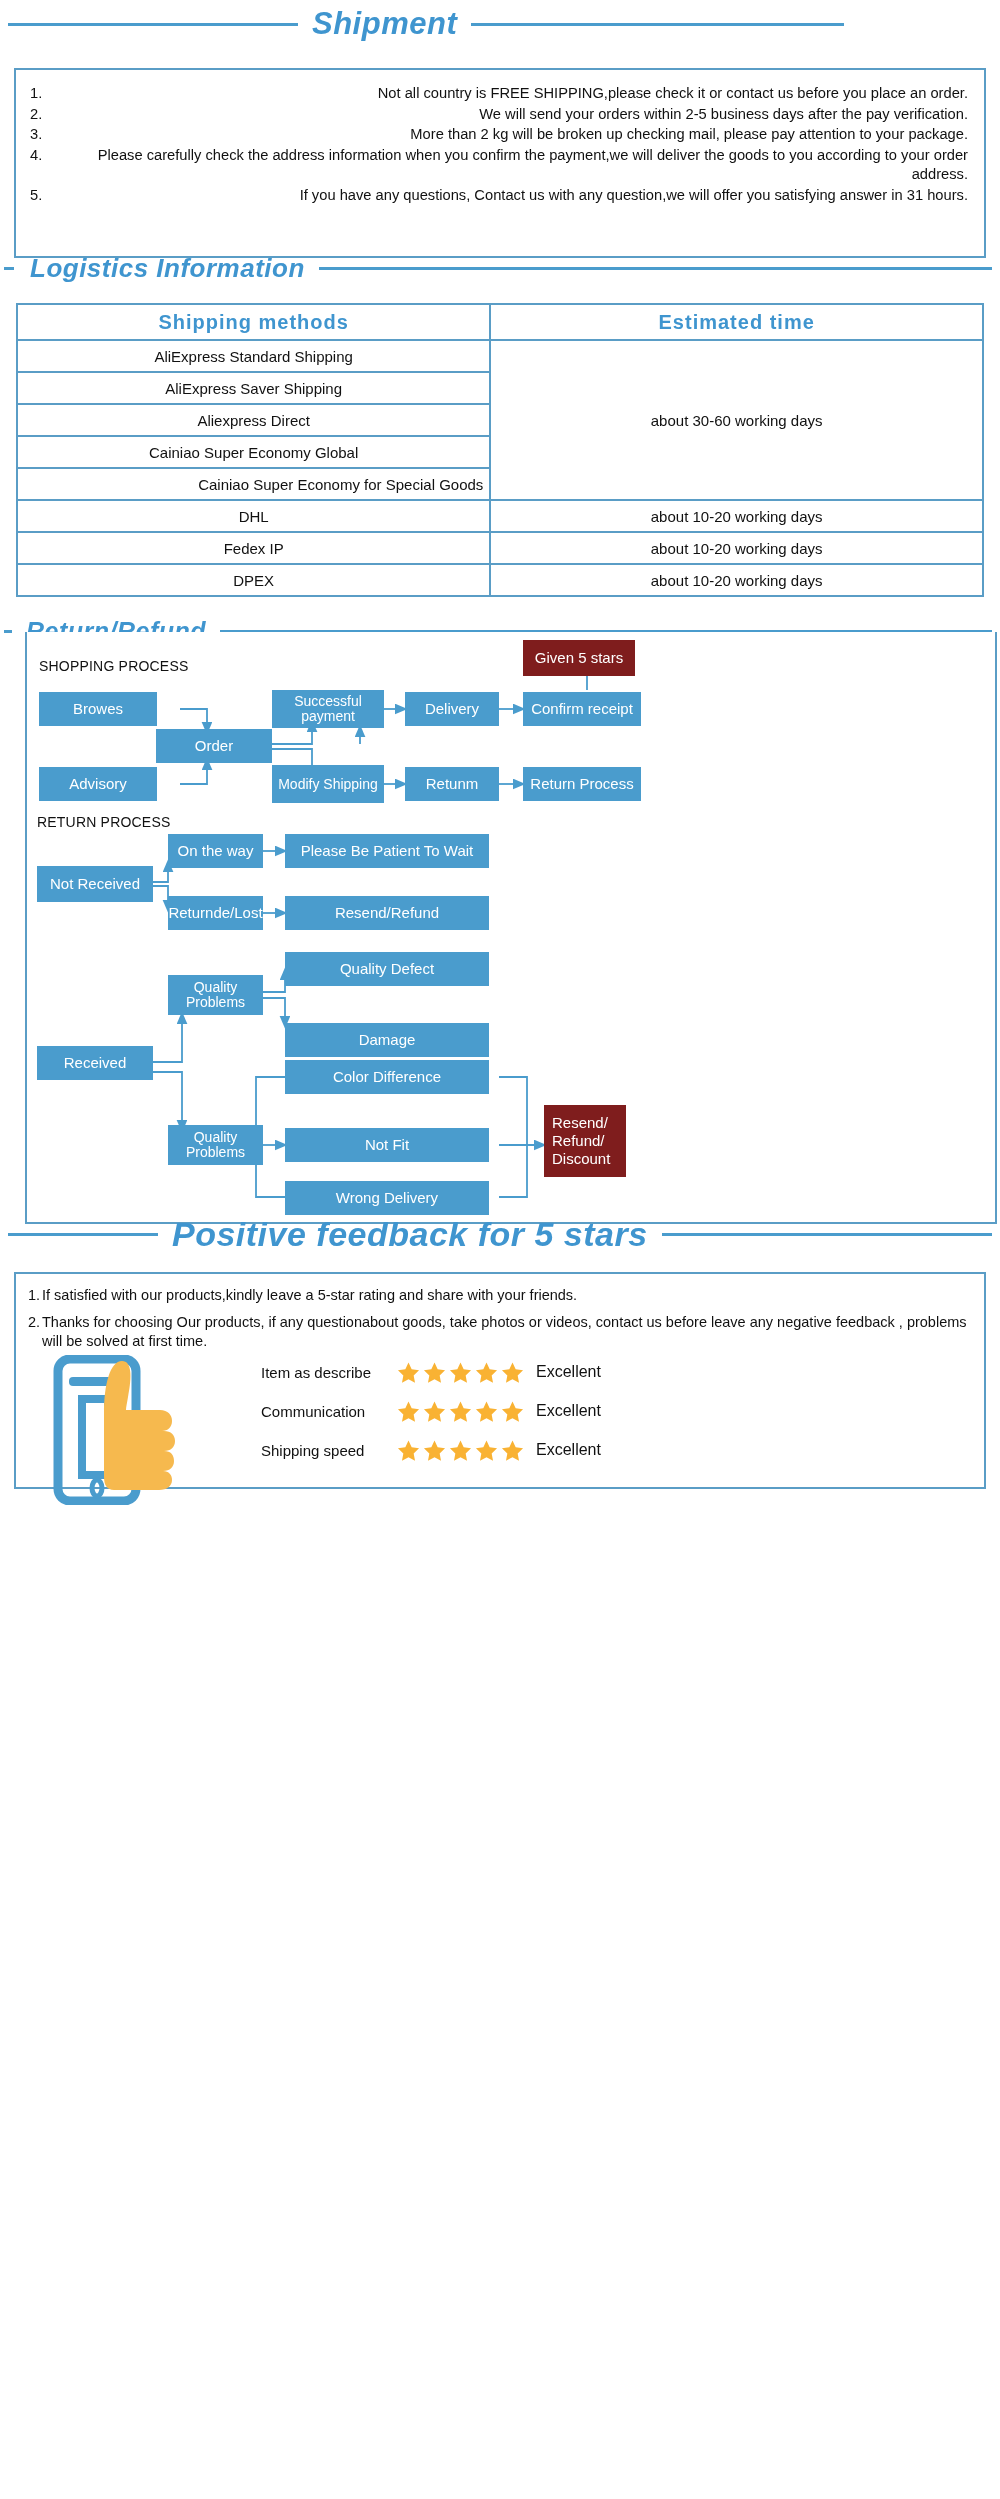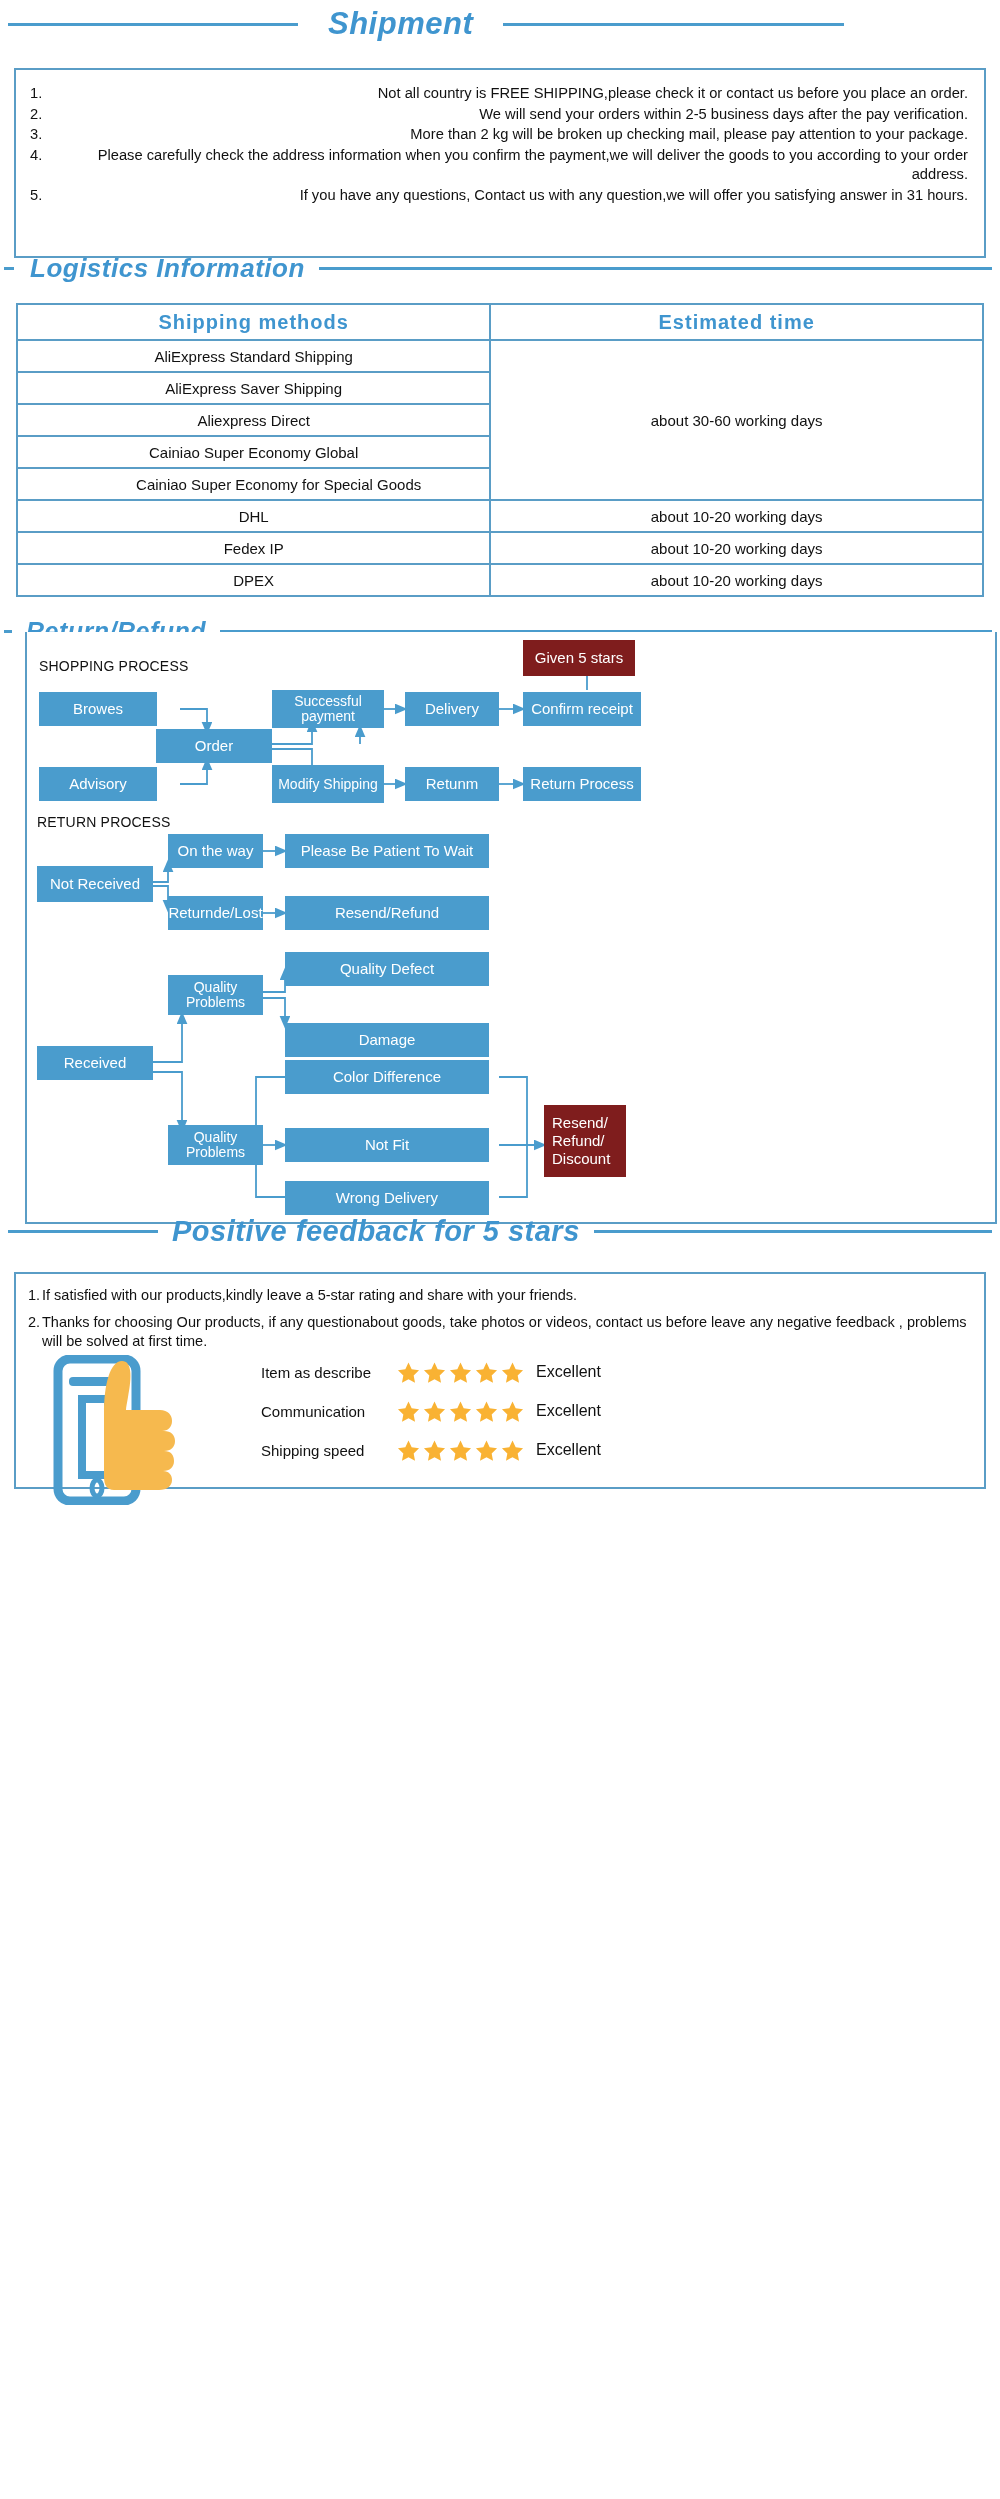--- a/index.html
+++ b/index.html
@@ -13,21 +13,21 @@
   
   .sec-head{display:flex;align-items:center;width:100%;}
   .sec-head .rule{flex:1 1 auto;height:3px;background:#4a9ccd;}
   .sec-title{
     color:#3f95cf;font-weight:bold;font-style:italic;
     white-space:nowrap;padding:0 14px;letter-spacing:.5px;
     font-family:"Liberation Sans","DejaVu Sans",sans-serif;
   }
 
   
-  .shipment-head{position:absolute;left:0;top:6px;width:852px;gap:16px;}
+  .shipment-head{position:absolute;left:0;top:6px;width:852px;}
   .shipment-head .sec-title{font-size:31px;}
   .shipment-head .rule.left{flex:0 0 290px;margin-left:8px;}
   .shipment-head .rule.right{flex:1 1 auto;margin-right:8px;}
 
   .box-outline{
     position:absolute;border:2px solid #5a9dc6;background:#fff;box-sizing:border-box;
   }
   #shipment-box{left:14px;top:68px;width:972px;height:190px;}
   .ship-list{margin:0;padding:14px 16px 0 14px;list-style:none;}
   .ship-list li{
@@ -72,21 +72,21 @@
     display:flex;align-items:center;justify-content:center;text-align:center;
     font-size:15px;line-height:1.06;box-sizing:border-box;padding:2px 4px;
   }
   .node.orange{background:#7f1d1d;}
   .node.sm{font-size:14px;}
 
   svg.wires{position:absolute;left:0;top:0;width:972px;height:592px;overflow:visible;}
 
   
   .pos-head{position:absolute;left:0;top:1215px;width:1000px;}
-  .pos-head .sec-title{font-size:29px;}
+  .pos-head .sec-title{font-size:34px;}
   .pos-head .rule.left{flex:0 0 150px;margin-left:8px;}
   .pos-head .rule.right{flex:1 1 auto;margin-right:8px;}
 
   #feedback-box{left:14px;top:1272px;width:972px;height:217px;}
   .fb-list{margin:0;padding:12px 16px 0 12px;list-style:none;}
   .fb-list li{display:flex;align-items:flex-start;font-size:14.5px;line-height:1.3;color:#111;margin-bottom:8px;}
   .fb-list li .num{flex:0 0 auto;width:14px;}
   .fb-list li .txt{flex:1 1 auto;}
 
   .fb-body{position:relative;height:120px;}
@@ -159,21 +159,21 @@
       <tr>
         <td>AliExpress Saver Shipping</td>
       </tr>
       <tr>
         <td>Aliexpress Direct</td>
       </tr>
       <tr>
         <td>Cainiao Super Economy Global</td>
       </tr>
       <tr class="row-tall">
-        <td style="text-align:center;padding-left:56px;margin-top:28px;">Cainiao Super Economy for Special Goods</td>
+        <td style="text-align:right;padding-left:56px;margin-top:28px;">Cainiao Super Economy for Special Goods</td>
       </tr>
       <tr>
         <td>DHL</td>
         <td>about 10-20 working days</td>
       </tr>
       <tr>
         <td>Fedex IP</td>
         <td>about 10-20 working days</td>
       </tr>
       <tr>

